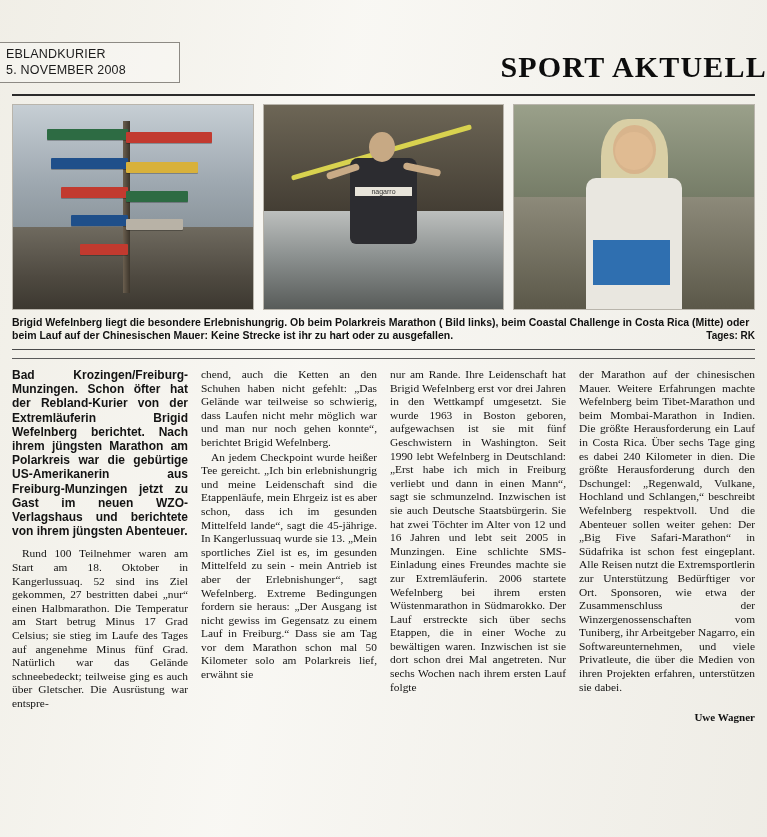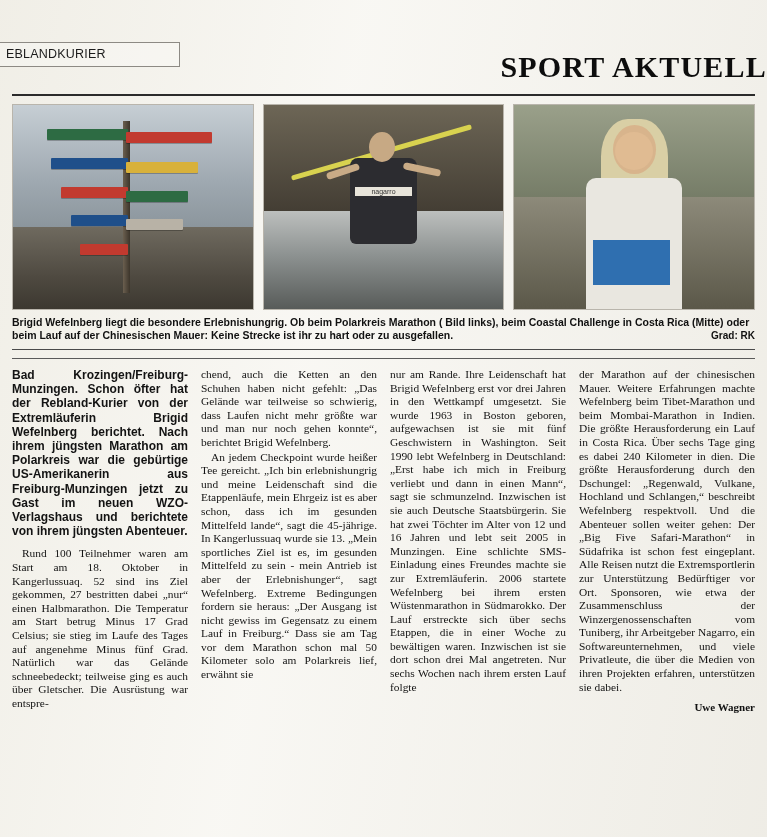--- a/index.html
+++ b/index.html
@@ -223,34 +223,35 @@
     font-size: 12px;
     line-height: 14.2px;
   }
   .col p + p { text-indent: 10px; margin-top: 1px; }
   .col p.lead + p { text-indent: 10px; margin-top: 9px; }
   .byline {
     text-align: right;
     font-family: "Liberation Serif", serif;
     font-weight: bold;
     font-size: 11px;
-    margin-top: 7px;
+    margin-top: 17px;
   }
 </style>
 </head>
 <body>
 
 <div class="page">
   <div class="paper-tint"></div>
 
   <div class="content">
 
     <div class="masthead">
       <div class="masthead-left">
         <div class="line">EBLANDKURIER</div>
+        <div class="line">5. NOVEMBER 2008</div>
       </div>
       <div class="masthead-right">SPORT AKTUELL</div>
       <div class="rule-top"></div>
     </div>
 
     <div class="photos">
 
       <div class="photo p1">
         <div class="sky"></div>
         <div class="ground"></div>
@@ -286,36 +287,36 @@
         <div class="head"></div>
         <div class="face"></div>
         <div class="bib"></div>
         <div class="bibtext"></div>
       </div>
 
     </div>
 
     <div class="photo-caption">
       <span>Brigid Wefelnberg liegt die besondere Erlebnishungrig. Ob beim Polarkreis Marathon ( Bild links), beim Coastal Challenge in Costa Rica (Mitte) oder beim Lauf auf der Chinesischen Mauer: Keine Strecke ist ihr zu hart oder zu ausgefallen.</span>
-      <span class="photo-credit">Grad: RK</span>
+      <span class="photo-credit">Tages: RK</span>
     </div>
 
     <div class="rule-mid"></div>
 
     <div class="rule-sub"></div>
 
     <div class="cols">
 
       <div class="col">
         <p class="lead">Bad Krozingen/Freiburg-Munzingen. Schon öfter hat der Rebland-Kurier von der Extremläuferin Brigid Wefelnberg berichtet. Nach ihrem jüngsten Marathon am Polarkreis war die gebürtige US-Amerikanerin aus Freiburg-Munzingen jetzt zu Gast im neuen WZO-Verlagshaus und berichtete von ihrem jüngsten Abenteuer.</p>
         <p>Rund 100 Teilnehmer waren am Start am 18. Oktober in Kangerlussuaq. 52 sind ins Ziel gekommen, 27 bestritten dabei „nur“ einen Halbmarathon. Die Temperatur am Start betrug Minus 17 Grad Celsius; sie stieg im Laufe des Tages auf angenehme Minus fünf Grad. Natürlich war das Gelände schneebedeckt; teilweise ging es auch über Gletscher. Die Ausrüstung war entspre-</p>
       </div>
 
       <div class="col">
-        <p>chend, auch die Ketten an den Schuhen haben nicht gefehlt: „Das Gelände war teilweise so schwierig, dass Laufen nicht mehr größte war und man nur noch gehen konnte“, berichtet Brigid Wefelnberg.</p>
+        <p>chend, auch die Ketten an den Schuhen haben nicht gefehlt: „Das Gelände war teilweise so schwierig, dass Laufen nicht mehr möglich war und man nur noch gehen konnte“, berichtet Brigid Wefelnberg.</p>
         <p>An jedem Checkpoint wurde heißer Tee gereicht. „Ich bin erlebnishungrig und meine Leidenschaft sind die Etappenläufe, mein Ehrgeiz ist es aber schon, dass ich im gesunden Mittelfeld lande“, sagt die 45-jährige. In Kangerlussuaq wurde sie 13. „Mein sportliches Ziel ist es, im gesunden Mittelfeld zu sein - mein Antrieb ist aber der Erlebnishunger“, sagt Wefelnberg. Extreme Bedingungen fordern sie heraus: „Der Ausgang ist nicht gewiss im Gegensatz zu einem Lauf in Freiburg.“ Dass sie am Tag vor dem Marathon schon mal 50 Kilometer solo am Polarkreis lief, erwähnt sie</p>
       </div>
 
       <div class="col">
         <p>nur am Rande. Ihre Leidenschaft hat Brigid Wefelnberg erst vor drei Jahren in den Wettkampf umgesetzt. Sie wurde 1963 in Boston geboren, aufgewachsen ist sie mit fünf Geschwistern in Washington. Seit 1990 lebt Wefelnberg in Deutschland: „Erst habe ich mich in Freiburg verliebt und dann in einen Mann“, sagt sie schmunzelnd. Inzwischen ist sie auch Deutsche Staatsbürgerin. Sie hat zwei Töchter im Alter von 12 und 16 Jahren und lebt seit 2005 in Munzingen. Eine schlichte SMS-Einladung eines Freundes machte sie zur Extremläuferin. 2006 startete Wefelnberg bei ihrem ersten Wüstenmarathon in Südmarokko. Der Lauf erstreckte sich über sechs Etappen, die in einer Woche zu bewältigen waren. Inzwischen ist sie dort schon drei Mal angetreten. Nur sechs Wochen nach ihrem ersten Lauf folgte</p>
       </div>
 
       <div class="col">
         <p>der Marathon auf der chinesischen Mauer. Weitere Erfahrungen machte Wefelnberg beim Tibet-Marathon und beim Mombai-Marathon in Indien. Die größte Herausforderung ein Lauf in Costa Rica. Über sechs Tage ging es dabei 240 Kilometer in dien. Die größte Herausforderung durch den Dschungel: „Regenwald, Vulkane, Hochland und Schlangen,“ beschreibt Wefelnberg respektvoll. Und die Abenteuer sollen weiter gehen: Der „Big Five Safari-Marathon“ in Südafrika ist schon fest eingeplant. Alle Reisen nutzt die Extremsportlerin zur Unterstützung Bedürftiger vor Ort. Sponsoren, wie etwa der Zusammenschluss der Winzergenossenschaften vom Tuniberg, ihr Arbeitgeber Nagarro, ein Softwareunternehmen, und viele Privatleute, die über die Medien von ihren Projekten erfahren, unterstützen sie dabei.</p>
         <div class="byline">Uwe Wagner</div>

